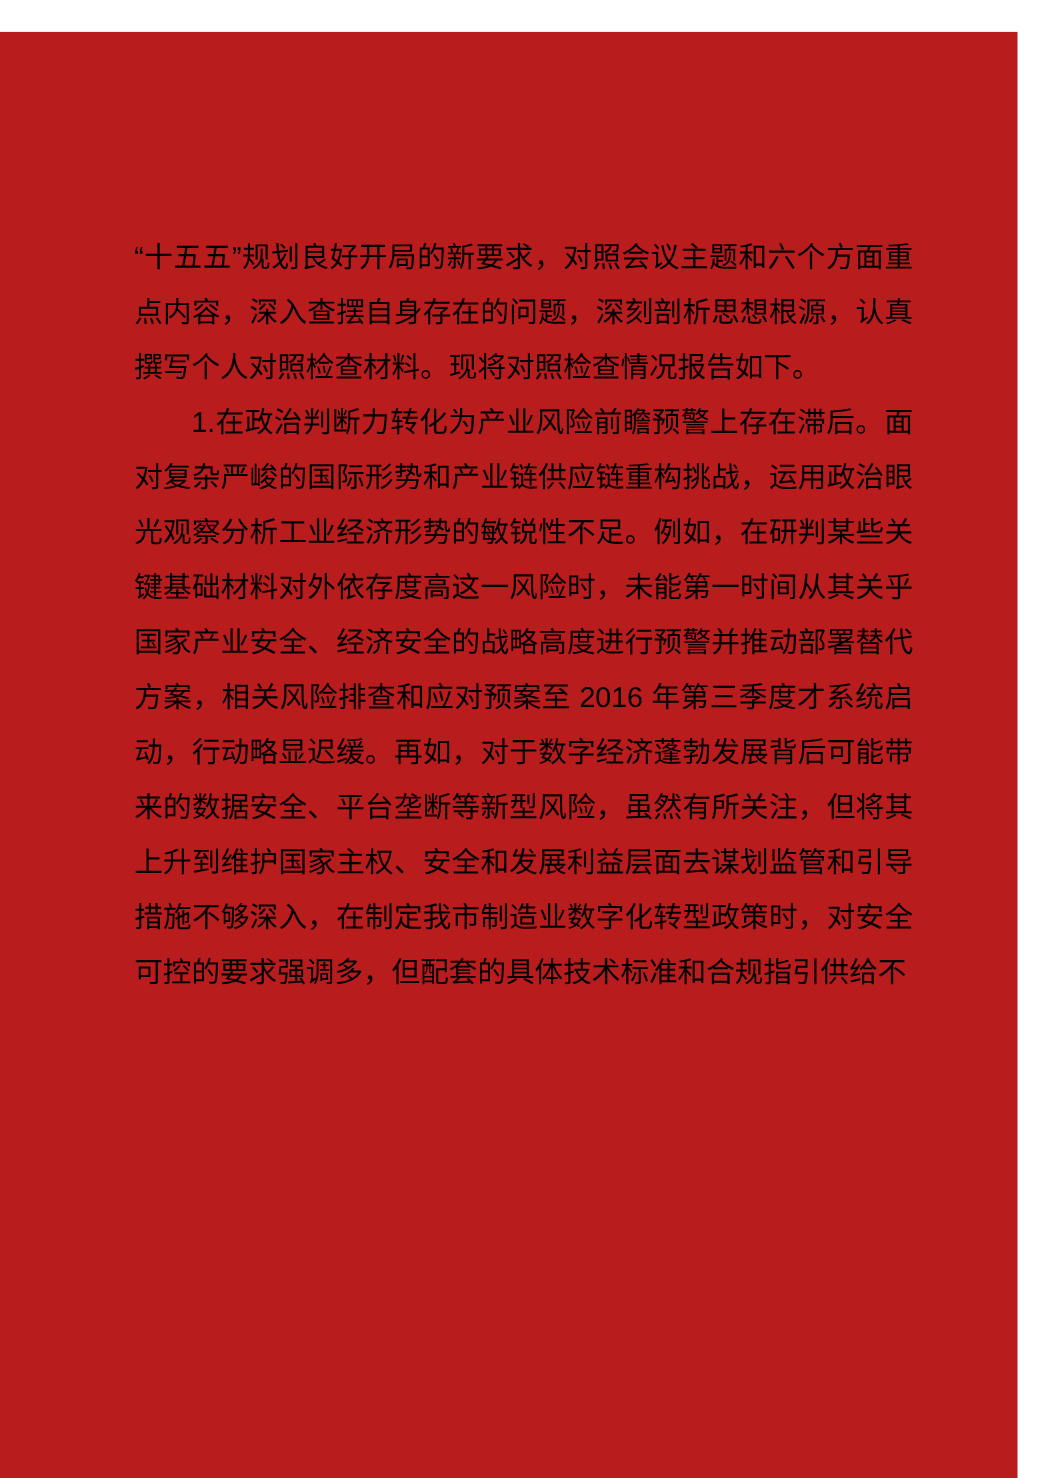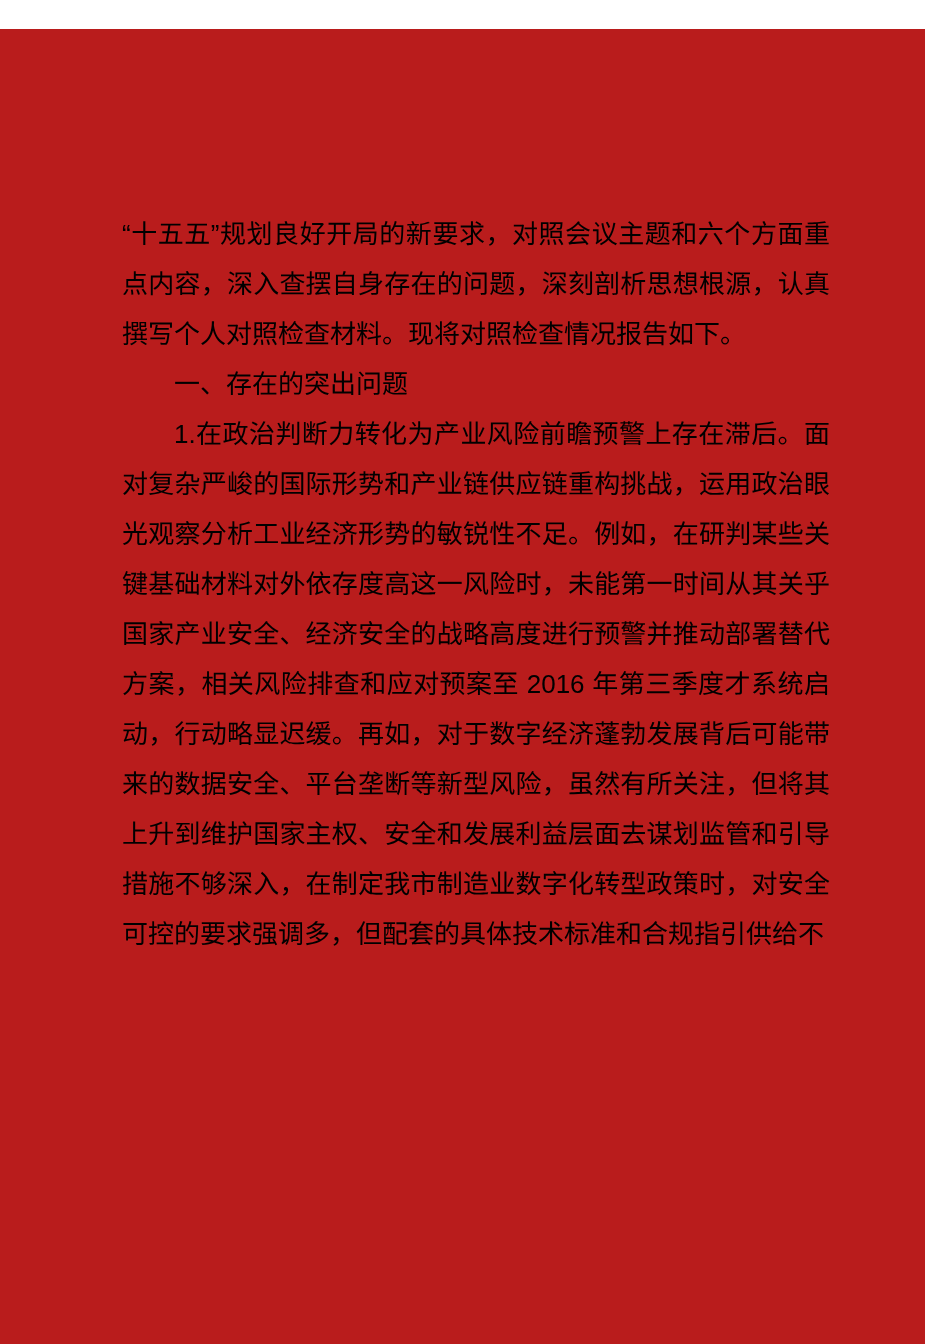--- a/index.html
+++ b/index.html
@@ -34,16 +34,15 @@
   .para.no-indent {
     text-indent: 0;
   }
 </style>
 </head>
 <body>
 
 <div class="page">
   <div class="content">
     <p class="para no-indent">“十五五”规划良好开局的新要求，对照会议主题和六个方面重点内容，深入查摆自身存在的问题，深刻剖析思想根源，认真撰写个人对照检查材料。现将对照检查情况报告如下。</p>
-    <p class="para">一、存在的突出问题</p>
     <p class="para">1.在政治判断力转化为产业风险前瞻预警上存在滞后。面对复杂严峻的国际形势和产业链供应链重构挑战，运用政治眼光观察分析工业经济形势的敏锐性不足。例如，在研判某些关键基础材料对外依存度高这一风险时，未能第一时间从其关乎国家产业安全、经济安全的战略高度进行预警并推动部署替代方案，相关风险排查和应对预案至 2016 年第三季度才系统启动，行动略显迟缓。再如，对于数字经济蓬勃发展背后可能带来的数据安全、平台垄断等新型风险，虽然有所关注，但将其上升到维护国家主权、安全和发展利益层面去谋划监管和引导措施不够深入，在制定我市制造业数字化转型政策时，对安全可控的要求强调多，但配套的具体技术标准和合规指引供给不</p>
   </div>
 </div>
 
 </body></html>

